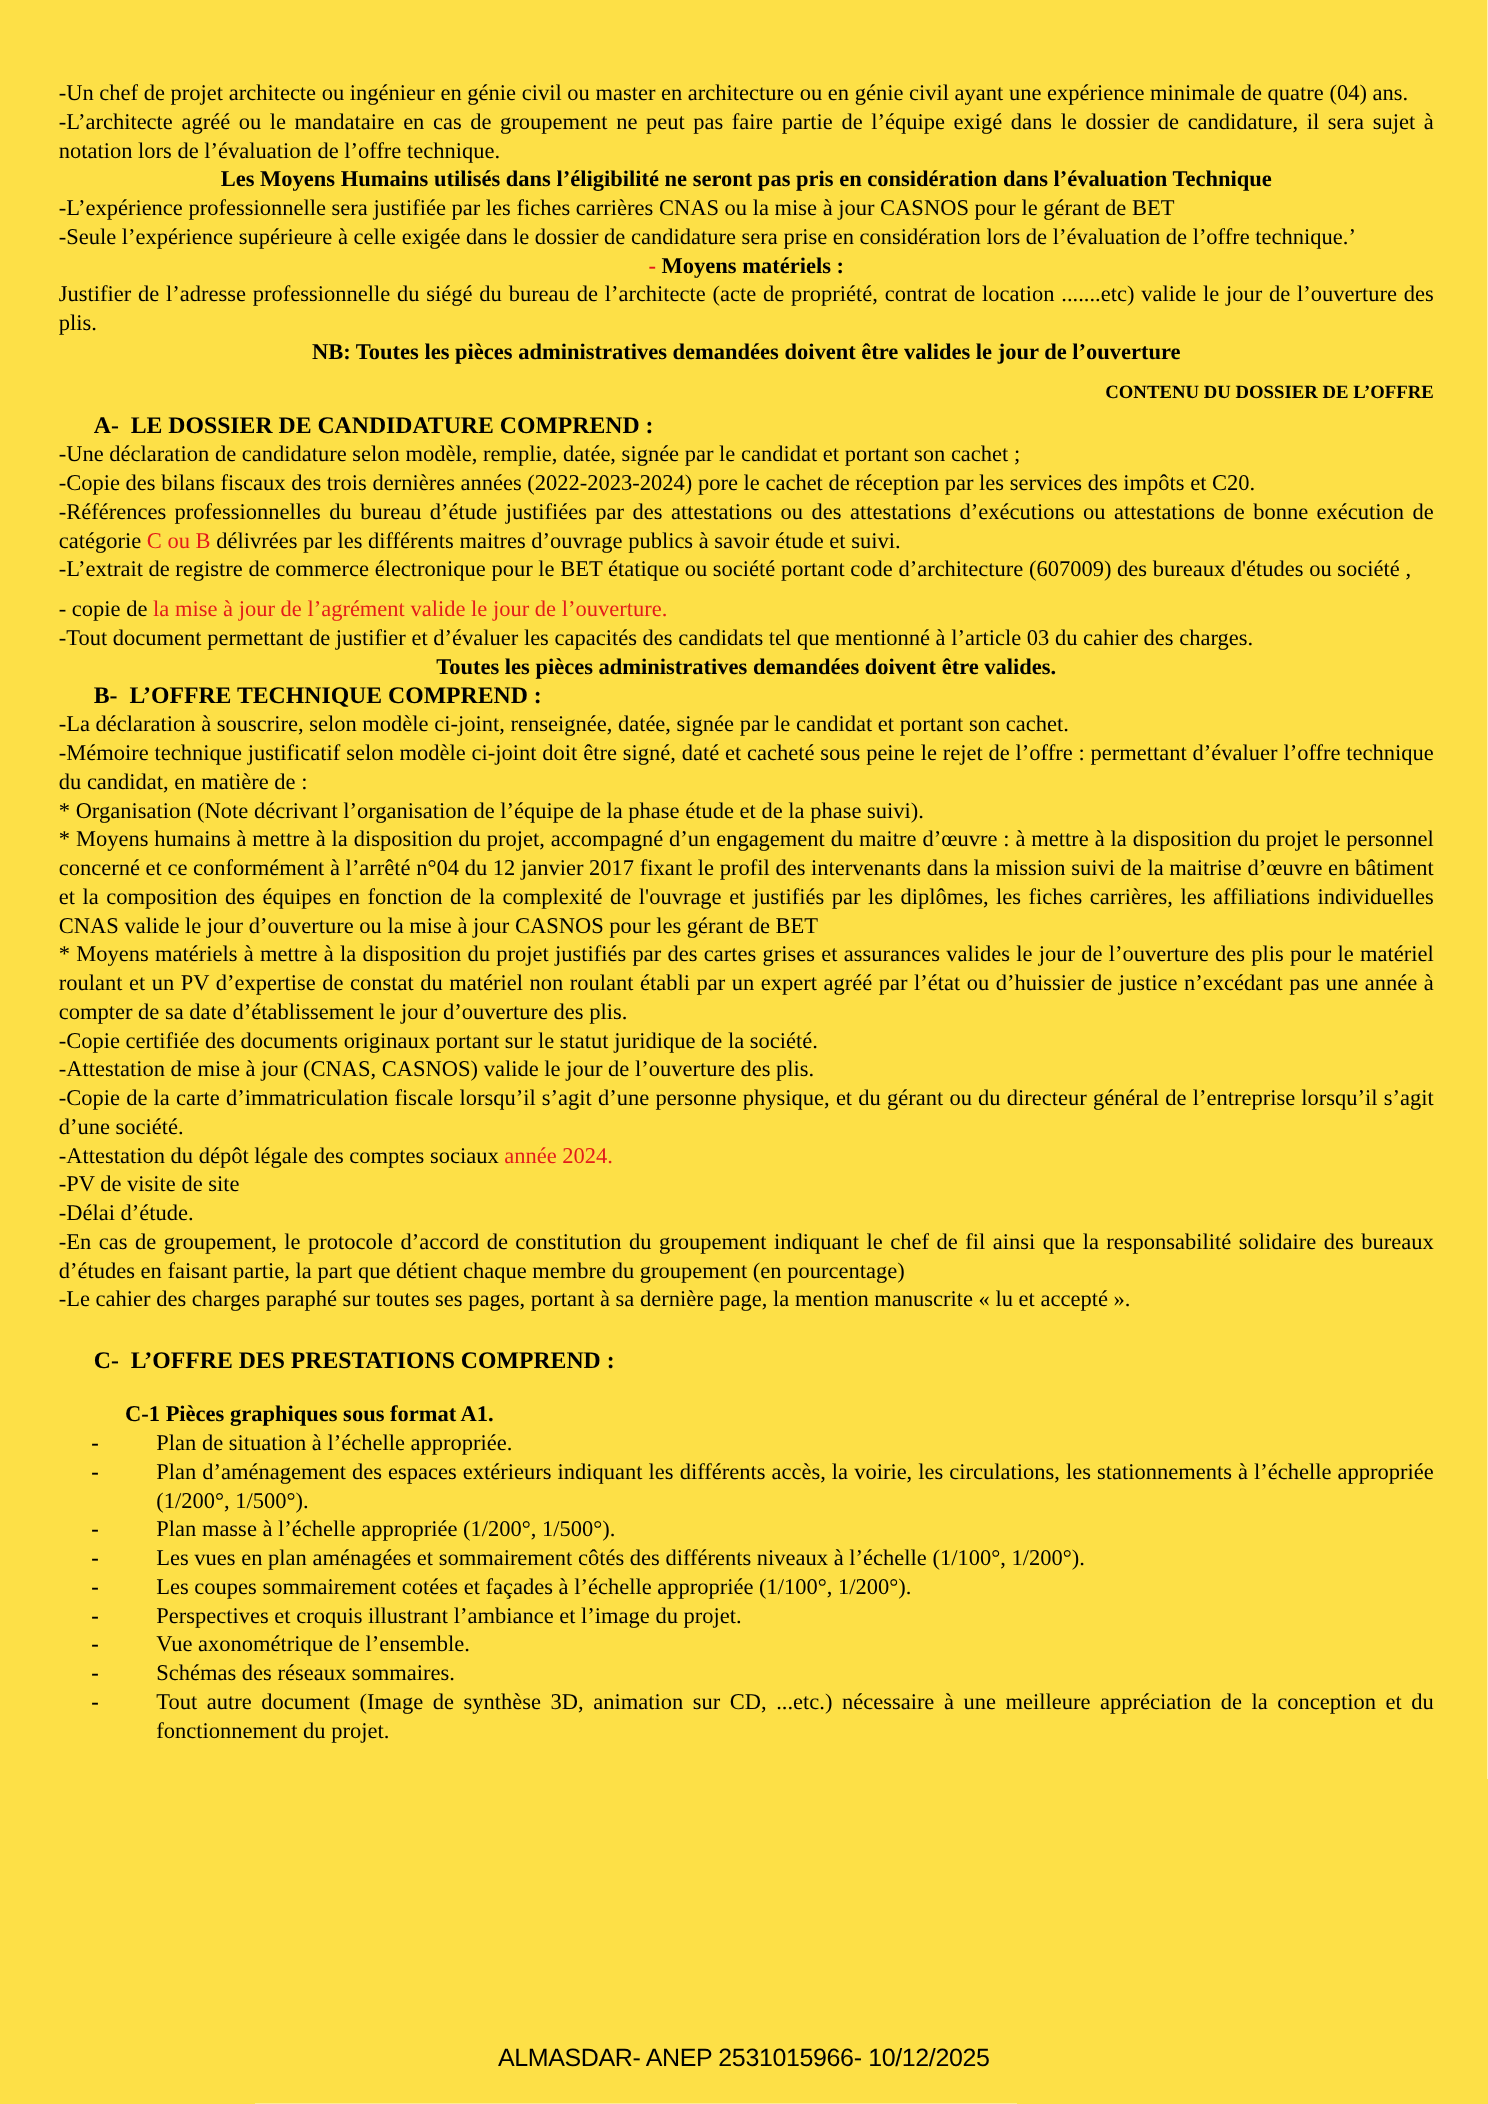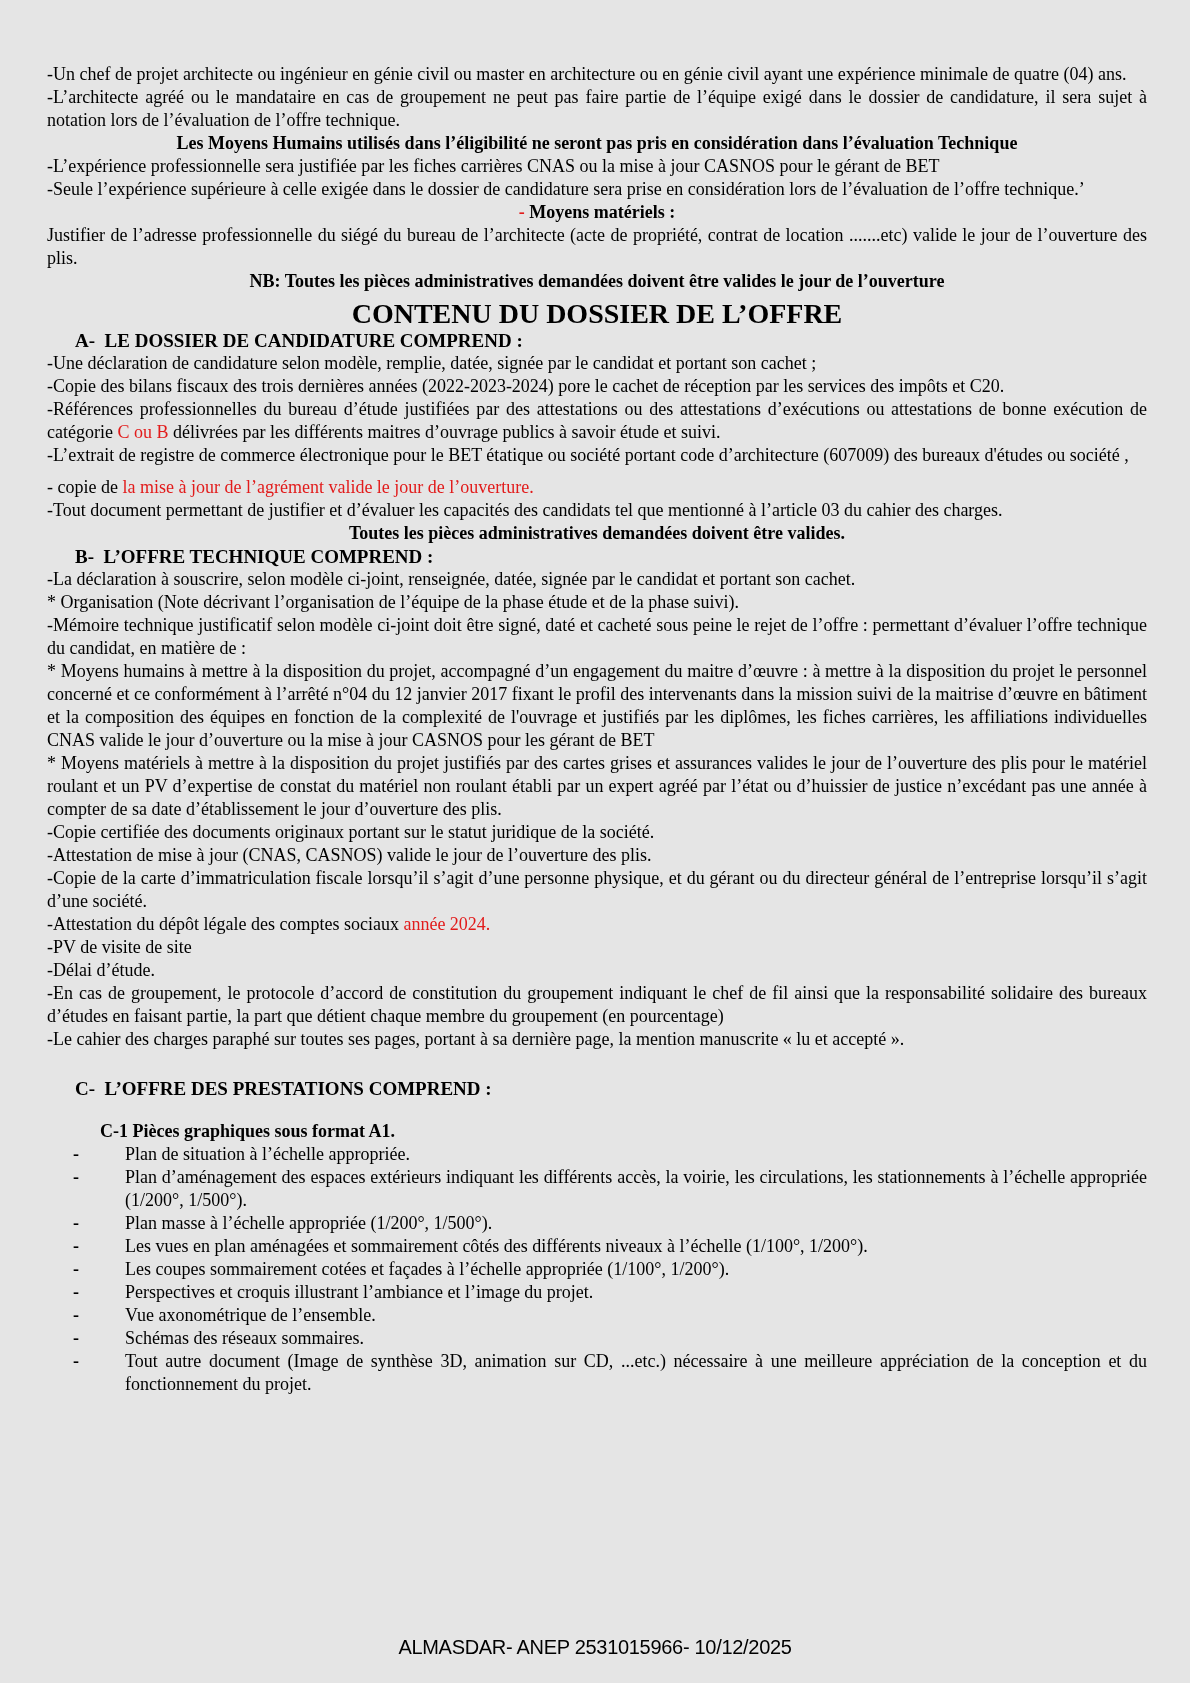--- a/index.html
+++ b/index.html
@@ -1,44 +1,44 @@
 <!DOCTYPE html>
 <html lang="fr"><head>
 <meta charset="utf-8">
 <style>
   html,body { margin:0; padding:0; background:#ffffff; }
   .page {
     position:relative;
     width:1190px;
     height:1683px;
     margin:0 auto;
-    background:#e5e5e5;
+    background:#fde047;
     font-family:"Liberation Serif","DejaVu Serif",serif;
     color:#000000;
     overflow:hidden;
   }
   .content {
     position:absolute;
     top:63px;
     left:47px;
     width:1100px;
   }
   .blk {
     margin:0;
     font-size:18px;
     line-height:23px;
     text-align:justify;
   }
   .center { text-align:center; }
   .left   { text-align:center; }
   .title  {
-    font-size:28px;
+    font-size:15px;
     line-height:30px;
     font-weight:bold;
-    text-align:center;
+    text-align:right;
     margin-top:6px;
   }
   .h   { padding-left:28px; text-align:left; font-size:19px; }
   .sub { padding-left:53px; text-align:left; }
   .li  { padding-left:78px; position:relative; }
   .li .marker { position:absolute; left:26px; font-weight:bold; }
   .bold { font-weight:bold; }
   .underline { }
   .red { color:#e21b1b; }
   .footer {
@@ -70,22 +70,22 @@
       <p class="blk h"><span class="bold underline">A-</span><span>&nbsp;&nbsp;</span><span class="bold underline">LE DOSSIER DE CANDIDATURE COMPREND :</span></p>
       <p class="blk"><span>-Une déclaration de candidature selon modèle, remplie, datée, signée par le candidat et portant son cachet ;</span></p>
       <p class="blk"><span>-Copie des bilans fiscaux des trois dernières années (2022-2023-2024) pore le cachet de réception  par les services des impôts et C20.</span></p>
       <p class="blk"><span>-Références professionnelles du bureau d’étude  justifiées par des attestations ou des attestations d’exécutions ou attestations de bonne exécution de catégorie </span><span class="red">C ou B</span><span> délivrées par les différents maitres d’ouvrage publics à savoir étude et suivi.</span></p>
       <p class="blk"><span>-L’extrait de registre de commerce électronique pour le BET étatique ou société portant code d’architecture (607009) des bureaux d'études ou société ,</span></p>
       <p class="blk" style="margin-top: 9px;"><span>- copie de </span><span class="red">la mise à jour de l’agrément valide le jour de l’ouverture.</span></p>
       <p class="blk"><span>-Tout document permettant de justifier et d’évaluer les capacités des candidats tel que mentionné à l’article 03 du cahier des charges.</span></p>
       <p class="blk center"><span class="bold">Toutes les pièces administratives demandées doivent être valides.</span></p>
       <p class="blk h"><span class="bold underline">B-</span><span>&nbsp;&nbsp;</span><span class="bold underline">L’OFFRE TECHNIQUE COMPREND :</span></p>
       <p class="blk"><span>-La déclaration à souscrire, selon modèle ci-joint, renseignée, datée, signée par le candidat et portant son cachet.</span></p>
+      <p class="blk"><span>-Mémoire technique justificatif selon modèle ci-joint doit être signé, daté et cacheté sous peine le rejet de l’offre : permettant d’évaluer l’offre technique du candidat, en matière de :</span></p>
       <p class="blk"><span>* Organisation (Note décrivant l’organisation de l’équipe de la phase étude et de la phase suivi).</span></p>
-      <p class="blk"><span>-Mémoire technique justificatif selon modèle ci-joint doit être signé, daté et cacheté sous peine le rejet de l’offre : permettant d’évaluer l’offre technique du candidat, en matière de :</span></p>
       <p class="blk"><span>* Moyens humains à mettre à la disposition du projet, accompagné d’un engagement du maitre d’œuvre : à mettre à la disposition du projet le personnel concerné et ce conformément à l’arrêté n°04 du 12 janvier 2017 fixant le profil des intervenants dans la mission suivi de la maitrise d’œuvre en bâtiment et la composition des équipes en fonction de la complexité de l'ouvrage et justifiés par les diplômes, les fiches carrières, les affiliations individuelles CNAS valide le jour d’ouverture ou  la mise à jour CASNOS pour les gérant de BET</span></p>
       <p class="blk"><span>* Moyens matériels à mettre à la disposition du projet justifiés par des cartes grises et assurances valides le jour de l’ouverture des plis pour le matériel roulant et un PV d’expertise de constat du matériel non roulant  établi par un expert agréé par l’état ou d’huissier de justice n’excédant pas une année à compter de sa date d’établissement le jour d’ouverture des plis.</span></p>
       <p class="blk"><span>-Copie certifiée des documents originaux portant sur le statut juridique de la société.</span></p>
       <p class="blk"><span>-Attestation de mise à jour (CNAS, CASNOS) valide le jour de l’ouverture des plis.</span></p>
       <p class="blk"><span>-Copie de la carte d’immatriculation fiscale lorsqu’il s’agit d’une personne physique, et du gérant ou du directeur général de l’entreprise lorsqu’il s’agit d’une société.</span></p>
       <p class="blk"><span>-Attestation du dépôt légale des comptes sociaux </span><span class="red">année 2024.</span></p>
       <p class="blk"><span>-PV de visite de site</span></p>
       <p class="blk"><span>-Délai d’étude.</span></p>
       <p class="blk"><span>-En cas de groupement, le protocole d’accord de constitution du groupement indiquant le chef de fil ainsi que la responsabilité solidaire des bureaux d’études en faisant partie, la part que détient chaque membre du groupement  (en pourcentage)</span></p>
       <p class="blk"><span>-Le cahier des charges paraphé sur toutes ses pages, portant à sa dernière page, la mention manuscrite « lu et accepté ».</span></p>

